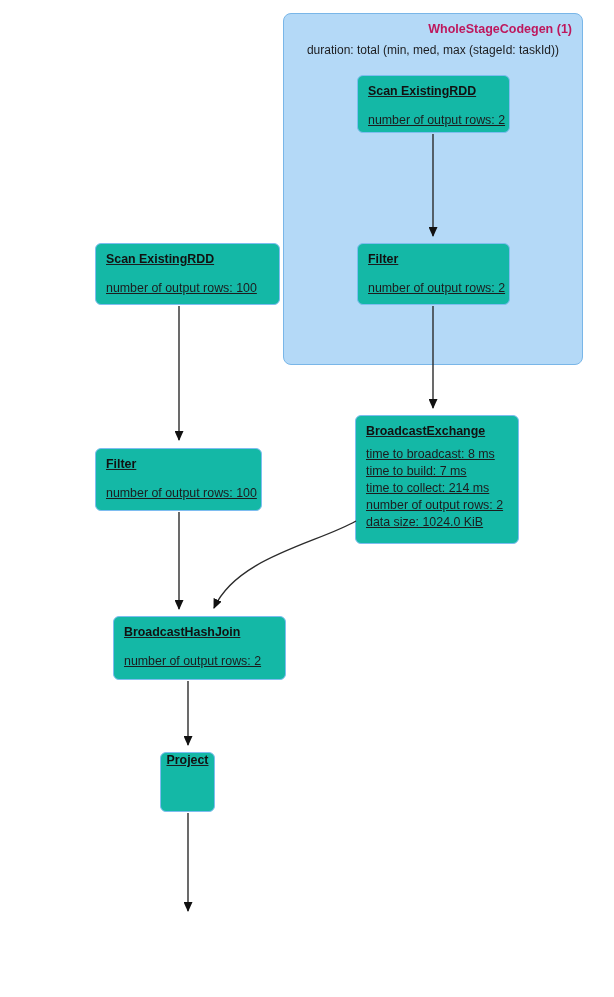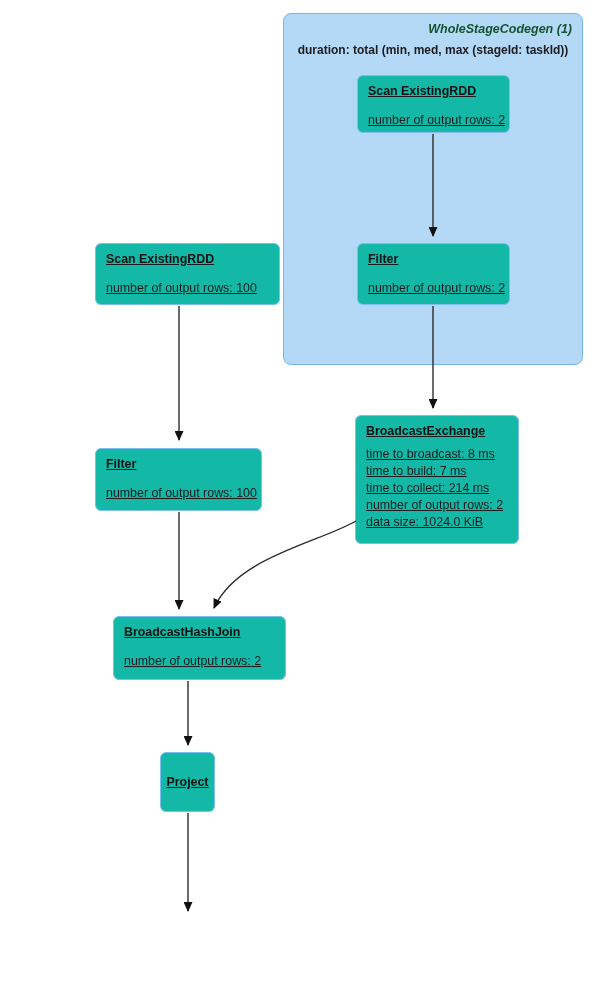--- a/index.html
+++ b/index.html
@@ -1,41 +1,41 @@
 <!DOCTYPE html>
 <html><head>
 <meta charset="utf-8">
 <style>
   html,body{margin:0;padding:0;background:#ffffff;}
   body{width:614px;height:997px;position:relative;font-family:"Liberation Sans","DejaVu Sans",sans-serif;color:#1c1c1e;}
   .canvas{position:absolute;left:0;top:0;width:614px;height:997px;overflow:hidden;}
 
   .cluster{position:absolute;background:rgba(151,202,244,0.72);border:1.3px solid #79b6e8;border-radius:8px;z-index:1;box-sizing:border-box;}
-  .cluster-title{position:absolute;font-weight:700;font-size:12.5px;white-space:nowrap;color:#14532d;font-style:italic;}
+  .cluster-title{position:absolute;font-weight:700;font-size:12.5px;white-space:nowrap;color:#be185d;}
   .cluster-duration{position:absolute;font-size:12px;white-space:nowrap;color:#1c1c1e;}
 
   .node{position:absolute;background:#14b8a6;border:1.2px solid #7ebdf0;border-radius:6px;padding:8px 10px;font-size:12.4px;z-index:2;box-sizing:border-box;overflow:hidden;text-decoration:underline;}
   .node-title{font-weight:700;margin:0 0 14px 0;white-space:nowrap;color:#111;}
   .metric{line-height:17px;white-space:nowrap;color:#1c1c1e;}
-  .node.center{display:flex;align-items:center;justify-content:center;padding:0;}
+  .node.center{display:flex;align-items:flex-start;justify-content:center;padding:0;}
   .node.center .node-title{margin:0;}
 
   svg.edges{position:absolute;left:0;top:0;width:614px;height:997px;z-index:3;pointer-events:none;}
   svg.edges path{fill:none;stroke:#2b2b2b;stroke-width:1.4px;}
   .clip{overflow:hidden;}
 </style>
 </head>
 <body>
 
 <div class="canvas">
 
 
   <div class="cluster" id="cluster-right" style="left:283px;top:13px;width:300px;height:352px;">
     <div class="cluster-title" style="top:8px;right:10px;">WholeStageCodegen (1)</div>
-    <div class="cluster-duration" style="top:29px;left:0;right:0;text-align:center;font-weight:bold;">duration: total (min, med, max (stageId: taskId))</div>
+    <div class="cluster-duration" style="top:29px;left:0;right:0;text-align:center;">duration: total (min, med, max (stageId: taskId))</div>
   </div>
 
   <div class="node" style="left:357px;top:75px;width:153px;height:58px;">
     <div class="node-title">Scan ExistingRDD</div>
     <div class="metric">number of output rows: 2</div>
   </div>
 
   <div class="node" style="left:357px;top:243px;width:153px;height:62px;">
     <div class="node-title">Filter</div>
     <div class="metric">number of output rows: 2</div>

